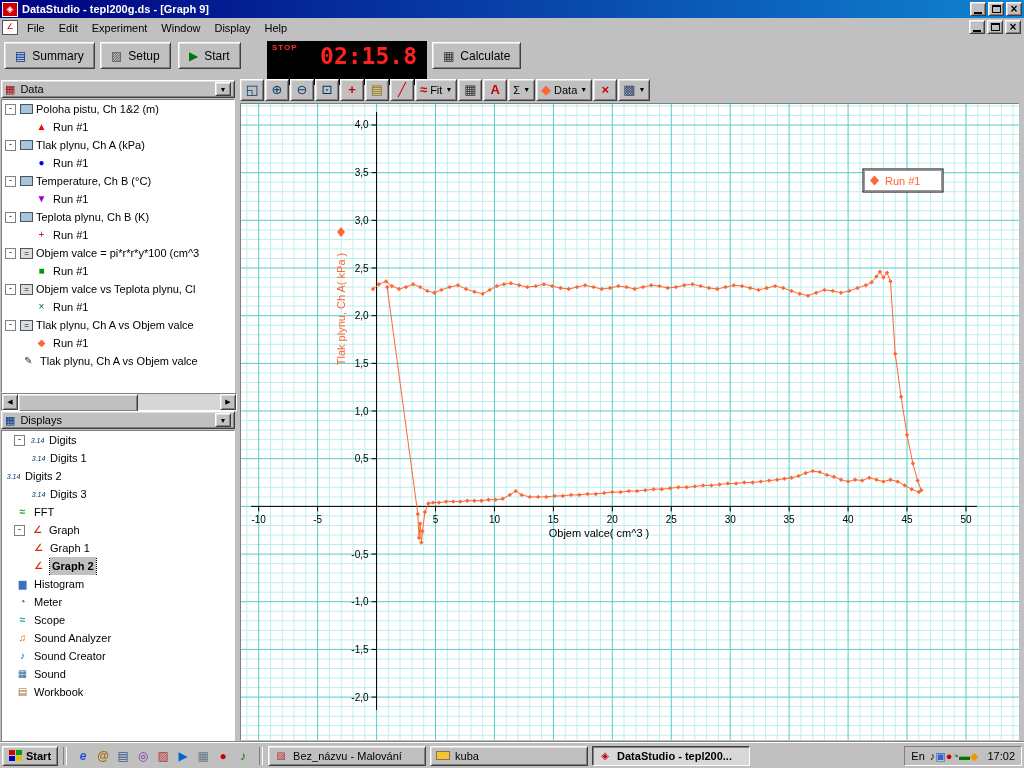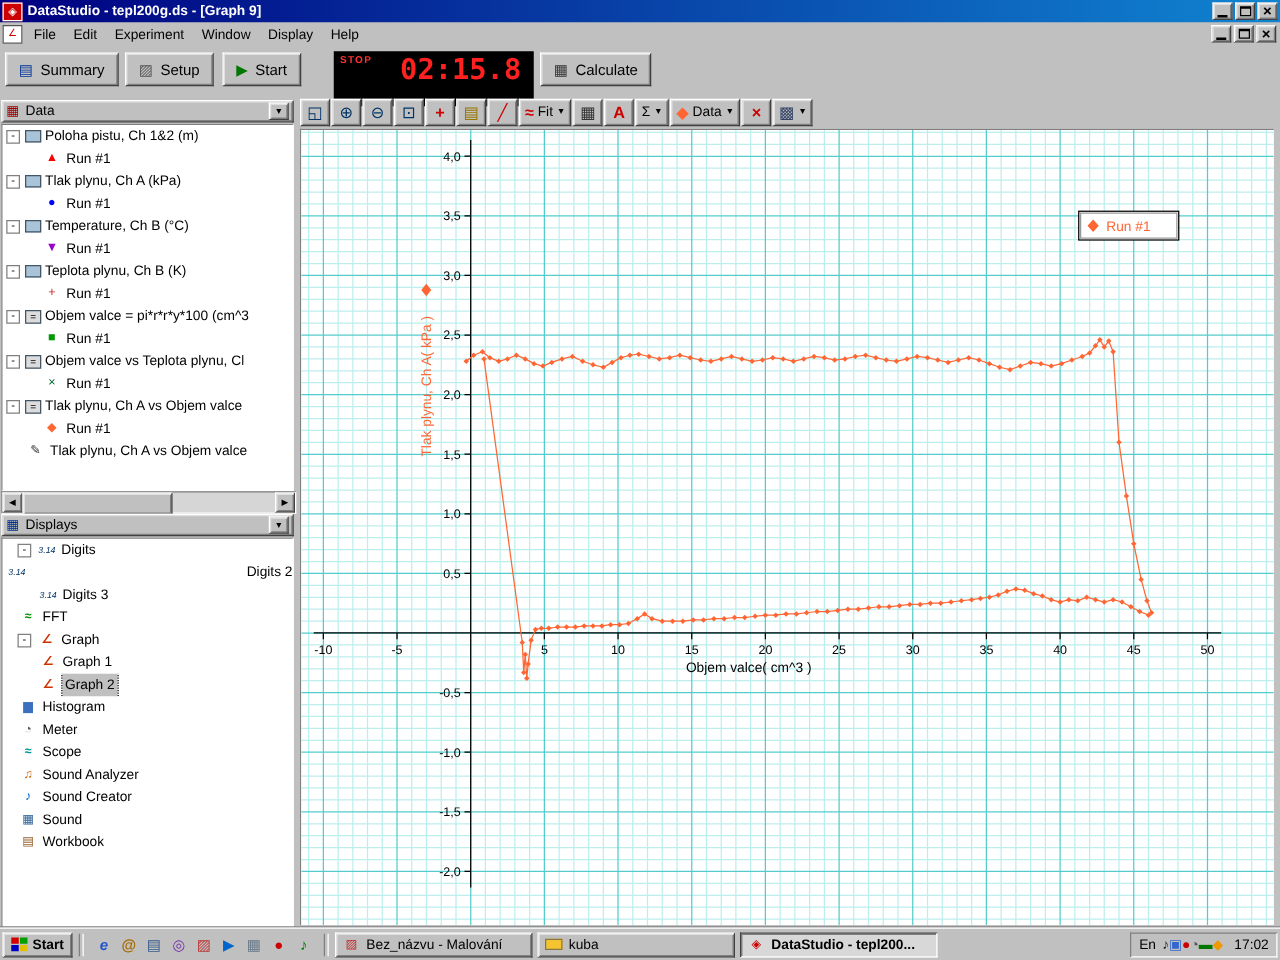--- a/index.html
+++ b/index.html
@@ -60,21 +60,21 @@
   #data-tree{top:24px;height:294px;}
   #displays-tree{top:355px;bottom:0;}
   .trow{display:flex;align-items:center;height:18px;white-space:nowrap;overflow:hidden;padding-left:3px;}
   .trow.run{padding-left:32px;}
   .expander{flex:none;width:9px;height:9px;border:1px solid #808080;background:#fff;
             font-size:9px;line-height:7px;text-align:center;margin-right:4px;}
   .exp-sp{flex:none;width:15px;}
   .ticon{flex:none;width:17px;text-align:center;margin-right:3px;font-size:10px;line-height:1;}
   .marker{flex:none;width:15px;text-align:center;margin-right:4px;font-size:10px;line-height:1;}
   .tlabel{overflow:hidden;}
-  .tlabel.selected{background:#c0c0c0;outline:1px dotted #000;padding:16px 2px;}
+  .tlabel.selected{background:#c0c0c0;outline:1px dotted #000;padding:16px 2px;font-weight:bold;}
   .bold{font-weight:bold;}
   .ital{font-style:italic;}
   .big{font-size:14px;}
   .sensor-box{display:inline-block;width:13px;height:10px;background:#a9c3d8;border:1px solid #445566;box-sizing:border-box;}
   .calc-box{display:inline-block;width:13px;height:11px;background:#dcdcdc;border:1px solid #445566;
             font-size:8px;line-height:9px;text-align:center;box-sizing:border-box;}
   .digits-ic{font-size:7px;font-style:italic;white-space:nowrap;}
   .folder-ic{display:inline-block;width:13px;height:9px;background:#f4c430;border:1px solid #887744;
              position:relative;box-sizing:border-box;}
   .hscroll{position:absolute;left:1px;top:318px;width:234px;height:16px;background:#d6d6d6;}
@@ -264,21 +264,25 @@
       <button class="ph-dd raised">
           <span>▼</span>
         </button>
     </div>
     <div class="tree" id="displays-tree">
         <div class="trow" style="padding-left: 12px;">
           <span class="expander">-</span>
           <span class="ticon digits-ic" style="color: rgb(0, 51, 102);">3.14</span>
           <span class="tlabel">Digits</span>
         </div>
-        <div class="trow" style=" justify-content: space-between;">
+        <div class="trow" style="padding-left: 28px;">
+          <span class="ticon digits-ic" style="color: rgb(0, 51, 102);">3.14</span>
+          <span class="tlabel">Digits 1</span>
+        </div>
+        <div class="trow" style="">
           <span class="ticon digits-ic" style="color: rgb(0, 51, 102);">3.14</span>
           <span class="tlabel">Digits 2</span>
         </div>
         <div class="trow" style="padding-left: 28px;">
           <span class="ticon digits-ic" style="color: rgb(0, 51, 102);">3.14</span>
           <span class="tlabel">Digits 3</span>
         </div>
         <div class="trow" style="padding-left: 12px;">
           <span class="ticon bold" style="color: rgb(0, 153, 0);">≈</span>
           <span class="tlabel">FFT</span>

